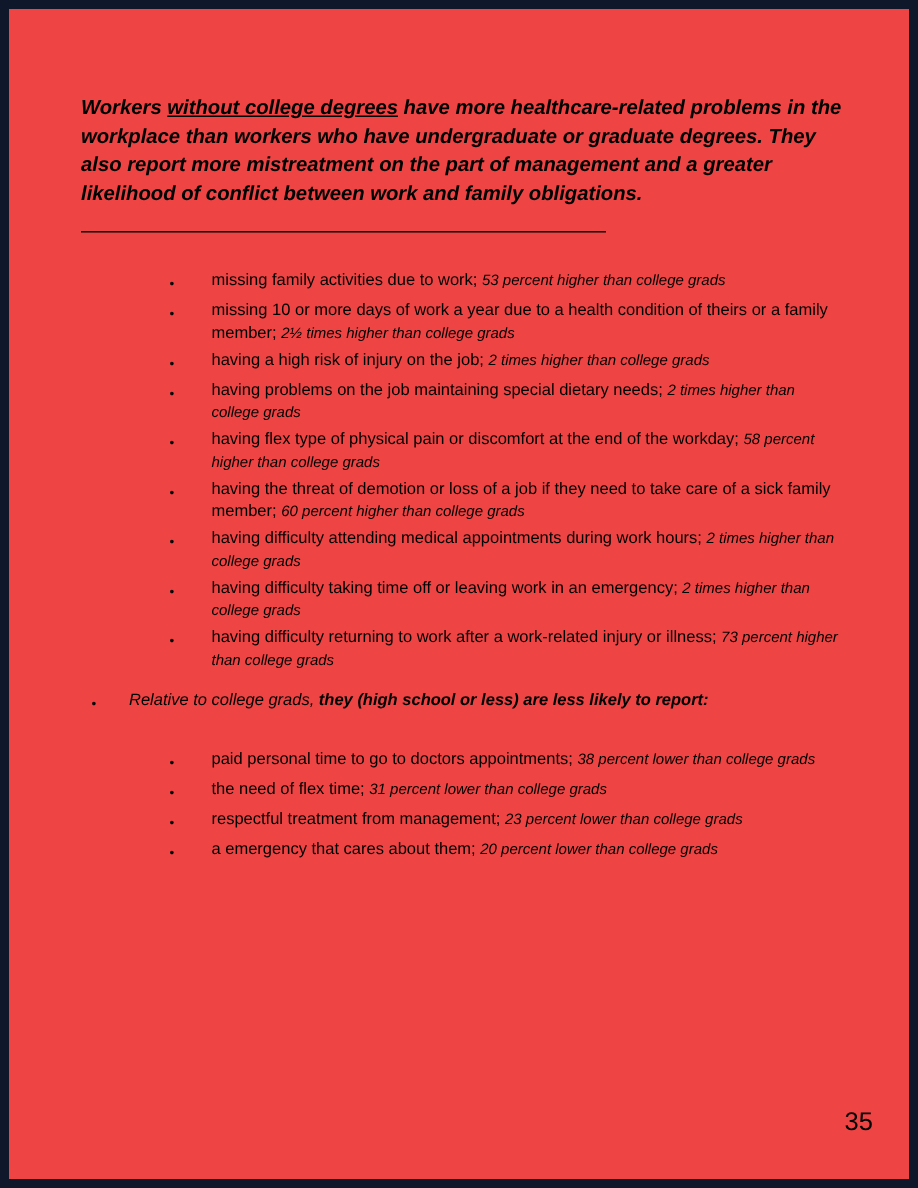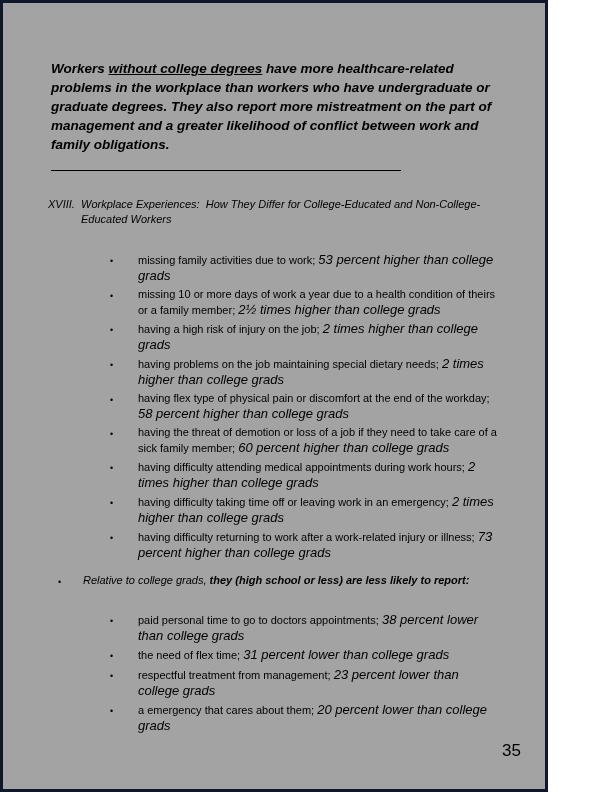--- a/index.html
+++ b/index.html
@@ -4,23 +4,23 @@
 <style>
   * { margin: 0; padding: 0; box-sizing: border-box; }
   html, body { background: #ffffff; }
   body {
     width: 612px; height: 792px;
     font-family: "Liberation Sans", sans-serif;
     color: #000000;
   }
   .page {
     position: relative;
-    width: 548px; height: 792px;
-    background: #a3a3a3;
-    border: 3px solid #0f172a;
+    width: 612px; height: 792px;
+    background: #ef4444;
+    border: 6px solid #0f172a;
     overflow: hidden;
   }
   .intro {
     margin: 56px 44px 0 48px;
     font-size: 13.5px;
     line-height: 19px;
     font-weight: bold;
     font-style: italic;
   }
   .underlined { text-decoration: underline; }
@@ -55,21 +55,21 @@
     line-height: 15px;
   }
   .bullet-glyph {
     flex: 0 0 28px;
     font-size: 9px;
     padding-top: 2px;
   }
   .item-content { flex: 1; }
   .note {
     font-style: italic;
-    font-size: 13px;
+    font-size: 10px;
   }
   .lead-bullet {
     display: flex;
     margin: 12px 46px 0 55px;
     font-style: italic;
     font-size: 11px;
     line-height: 15px;
   }
   .lead-bullet .bullet-glyph { flex: 0 0 25px; font-style: normal; }
   .lead-bullet .bold { font-weight: bold; }
@@ -83,24 +83,20 @@
 </style>
 </head>
 <body>
 
 <div class="page">
 
   <p class="intro"><span>Workers </span><span class="underlined">without college degrees</span><span> have more healthcare-related problems in the workplace than workers who have undergraduate or graduate degrees. They also report more mistreatment on the part of management and a greater likelihood of conflict between work and family obligations.</span></p>
 
   <hr class="rule">
 
-  <div class="section-heading">
-    <span class="sec-num">XVIII.</span>
-    <span class="sec-title">Workplace Experiences:  How They Differ for College-Educated and Non-College-Educated Workers</span>
-  </div>
 
 
   <div class="bullet-list">
     <div class="bullet-item">
       <span class="bullet-glyph">•</span>
       <span class="item-content"><span>missing family activities due to work; </span><span class="note">53 percent higher than college grads</span></span>
     </div>
     <div class="bullet-item">
       <span class="bullet-glyph">•</span>
       <span class="item-content"><span>missing 10 or more days of work a year due to a health condition of theirs or a family member; </span><span class="note">2½ times higher than college grads</span></span>

